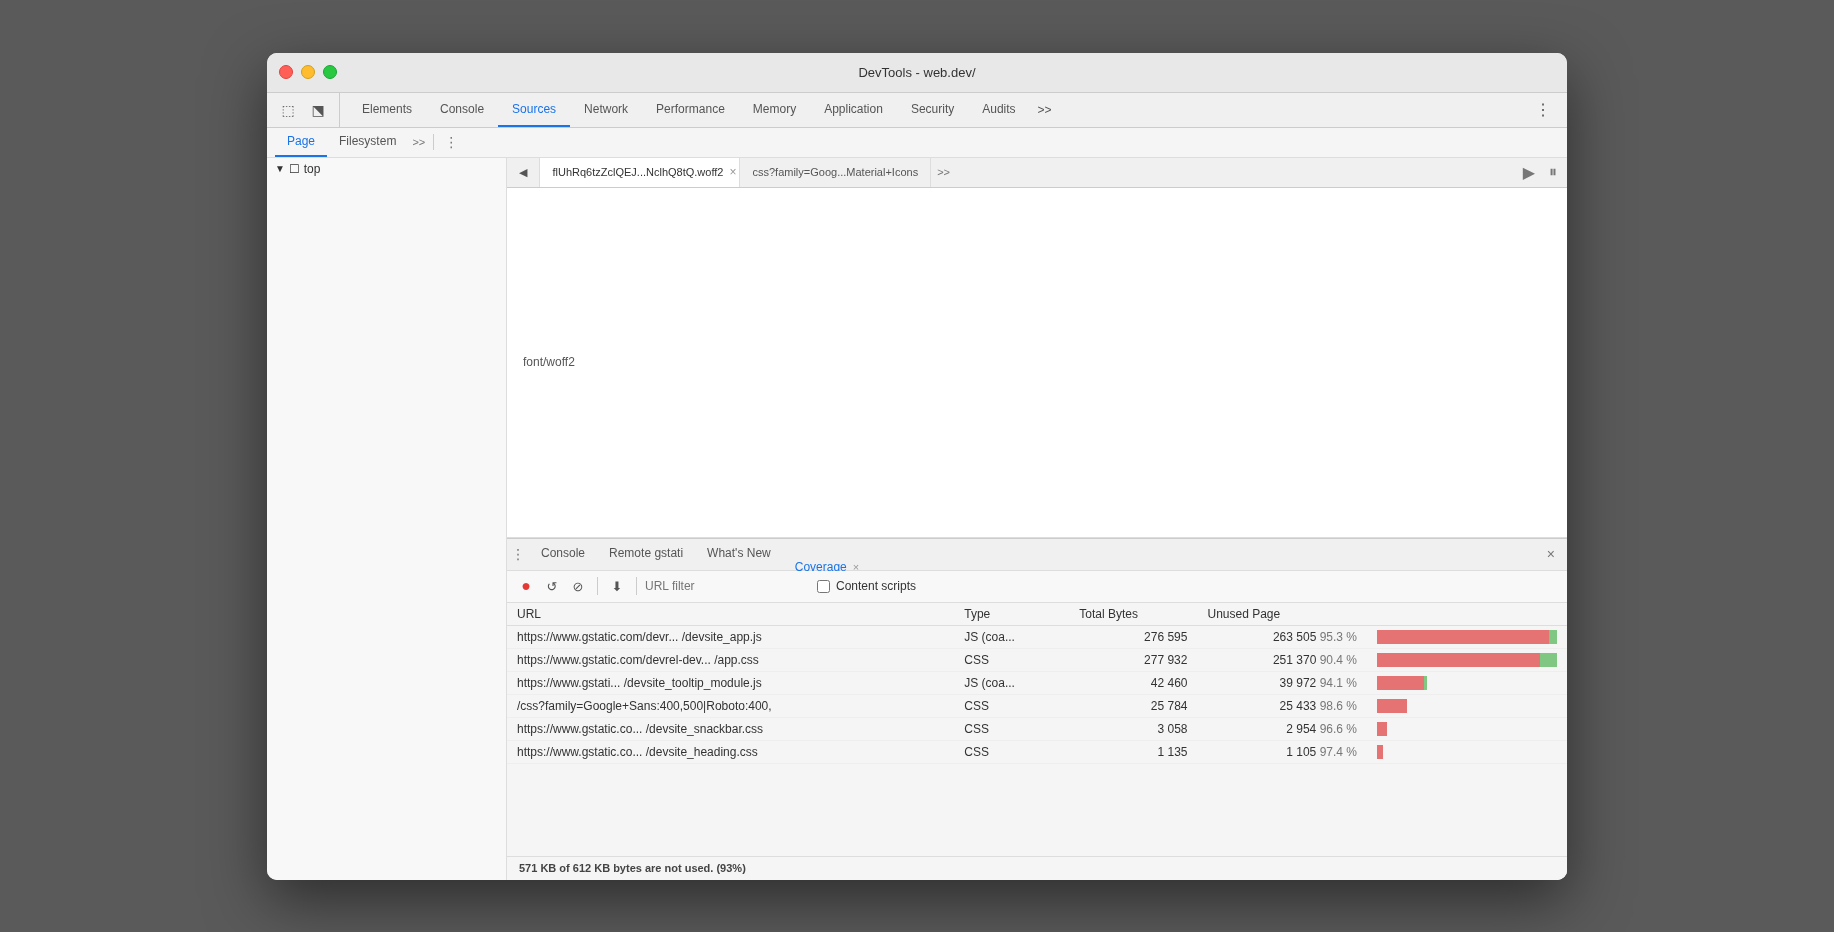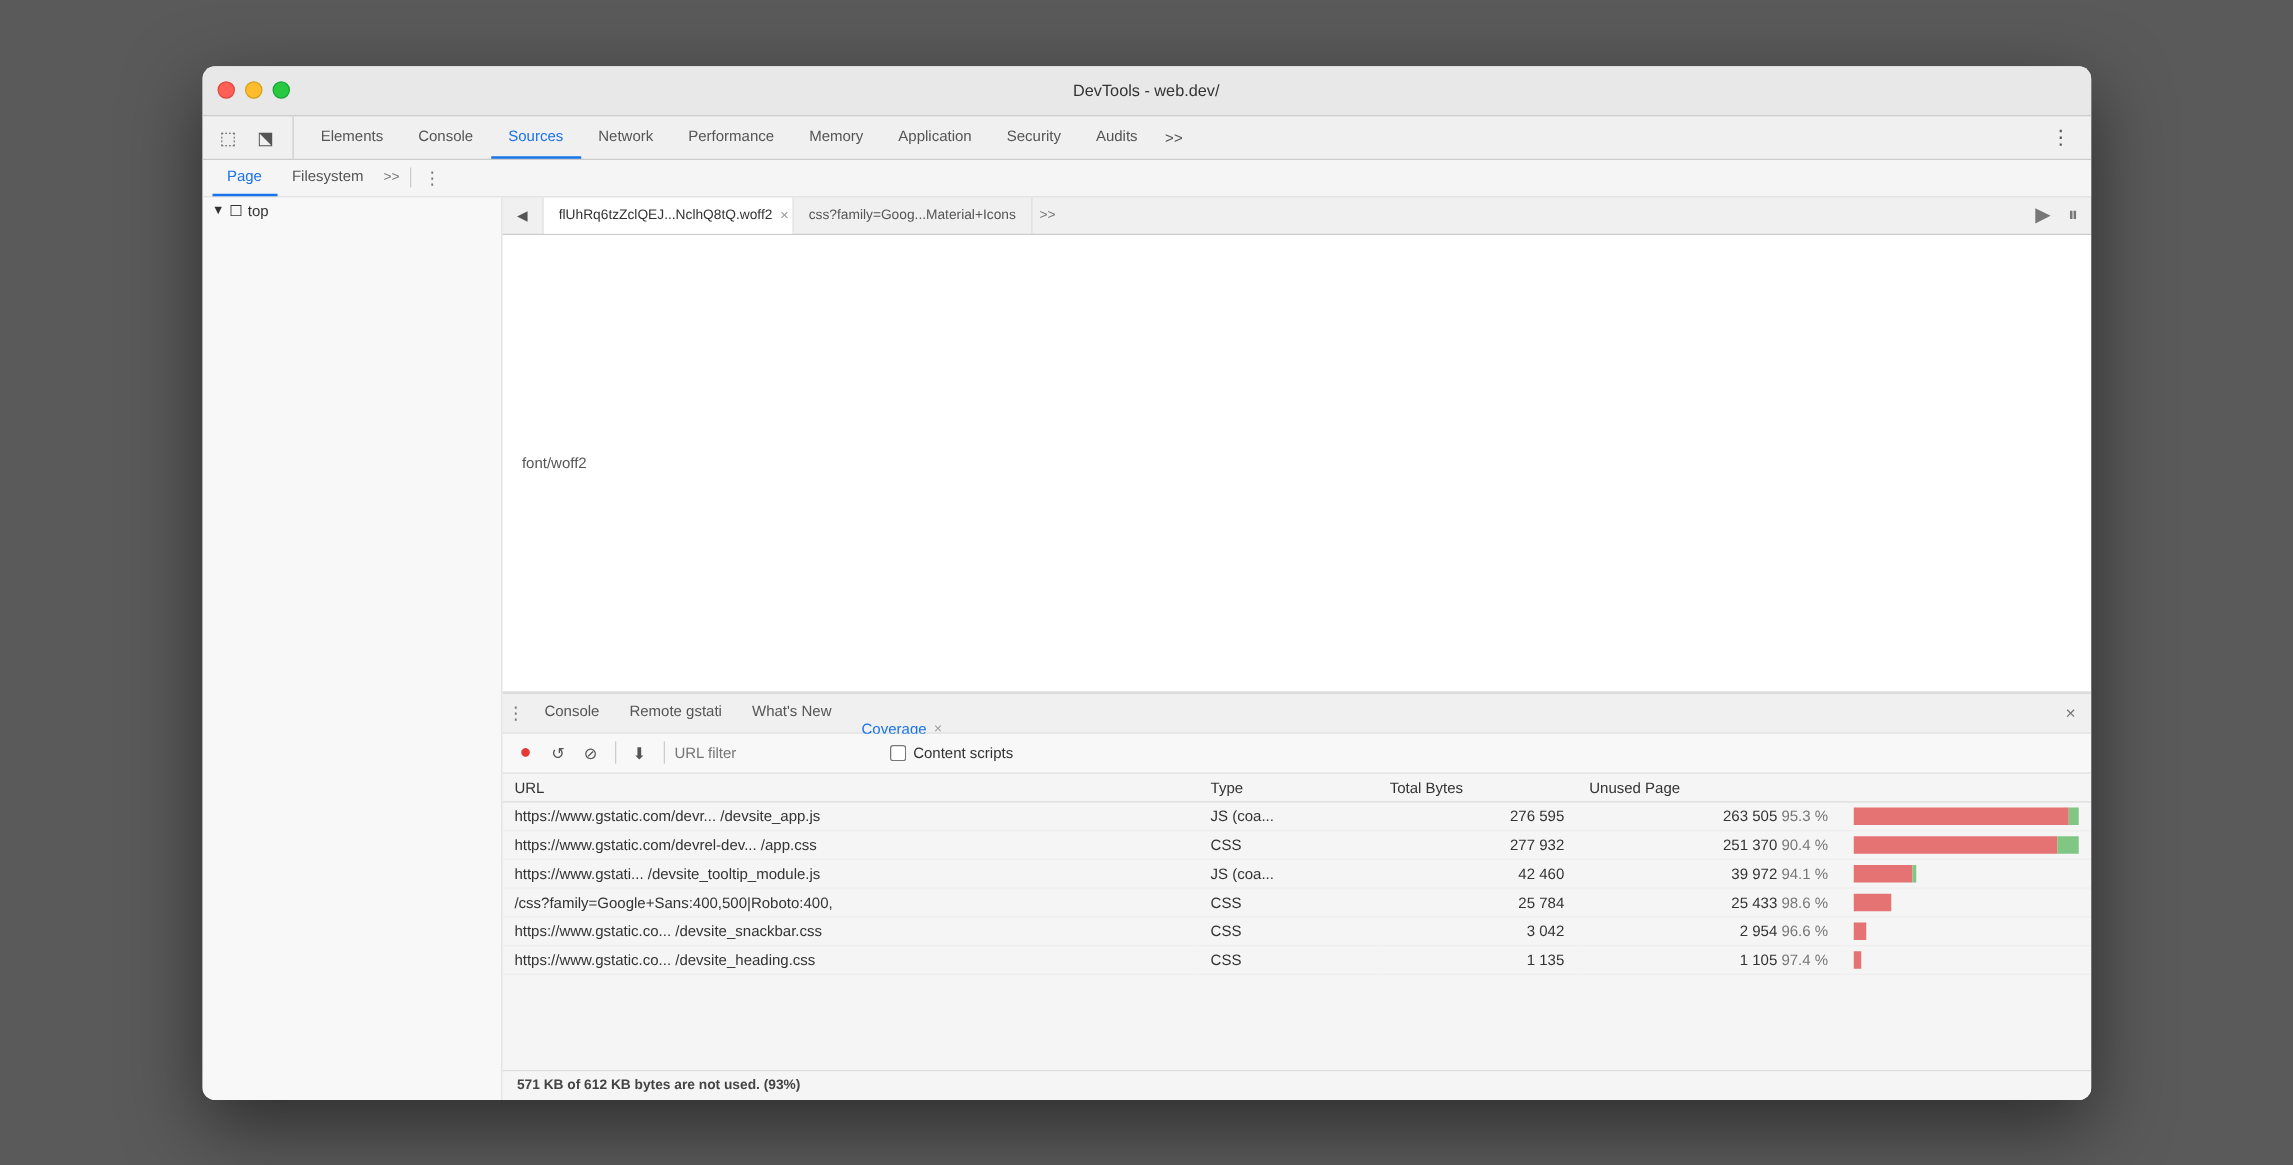--- a/index.html
+++ b/index.html
@@ -5,21 +5,21 @@
     * { box-sizing: border-box; margin: 0; padding: 0; }
     body {
       background: #5a5a5a;
       display: flex;
       justify-content: center;
       align-items: center;
       min-height: 100vh;
       font-family: -apple-system, BlinkMacSystemFont, 'Helvetica Neue', Arial, sans-serif;
     }
     .window {
-      width: 1511px;
+      width: 1300px;
       background: #f5f5f5;
       border-radius: 10px;
       box-shadow: 0 20px 60px rgba(0,0,0,0.5);
       overflow: hidden;
     }
     
     .titlebar {
       background: #e8e8e8;
       height: 40px;
       display: flex;
@@ -196,21 +196,21 @@
     .file-tabs-more { display: flex; align-items: center; padding: 0 6px; font-size: 11px; color: #777; cursor: pointer; }
     .file-tabs-right { margin-left: auto; display: flex; align-items: center; padding: 0 6px; gap: 6px; }
     .file-tabs-btn { font-size: 16px; color: #777; cursor: pointer; padding: 0 4px; }
     
     .content-area {
       flex: 1;
       background: #fff;
       display: flex;
       align-items: center;
       justify-content: flex-start;
-      padding: 20px 16px;
+      padding: 4px 16px;
       font-size: 12px;
       color: #555;
       border-bottom: 1px solid #ddd;
     }
     
     .bottom-panel {
       background: #f5f5f5;
       border-top: 1px solid #ccc;
       display: flex;
       flex-direction: column;
@@ -500,21 +500,21 @@
       <td class="bar-cell">
         <div class="bar-container" style="width:30px">
           <div class="bar-unused" style="width:30px"></div>
           <div class="bar-used" style="width:0px; left: 30px; right: auto"></div>
         </div>
       </td>
     </tr>
                 <tr>
       <td class="url-cell">https://www.gstatic.co... /devsite_snackbar.css</td>
       <td>CSS</td>
-      <td style="text-align:right">3 042</td>
+      <td style="text-align:right">3 058</td>
       <td style="text-align:right">2 954 <span style="color:#777">96.6 %</span></td>
       <td class="bar-cell">
         <div class="bar-container" style="width:10px">
           <div class="bar-unused" style="width:10px"></div>
           <div class="bar-used" style="width:0px; left: 10px; right: auto"></div>
         </div>
       </td>
     </tr>
                 <tr>
       <td class="url-cell">https://www.gstatic.co... /devsite_heading.css</td>

